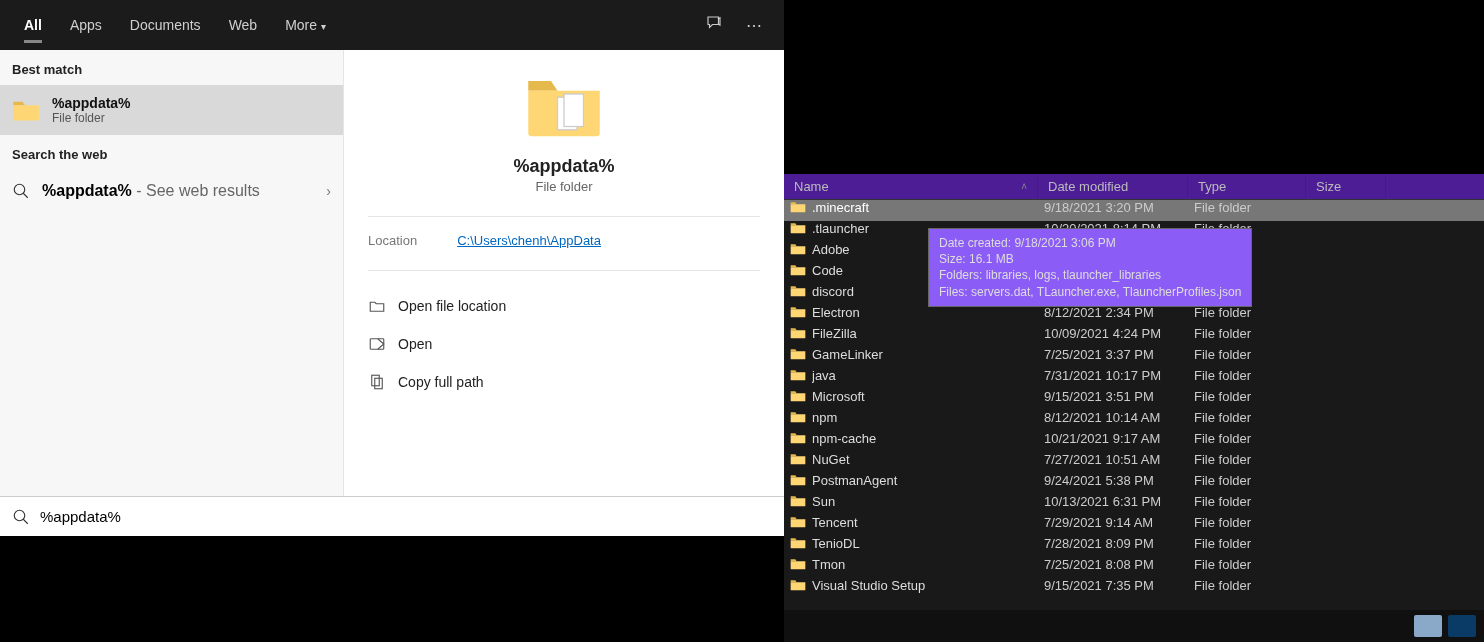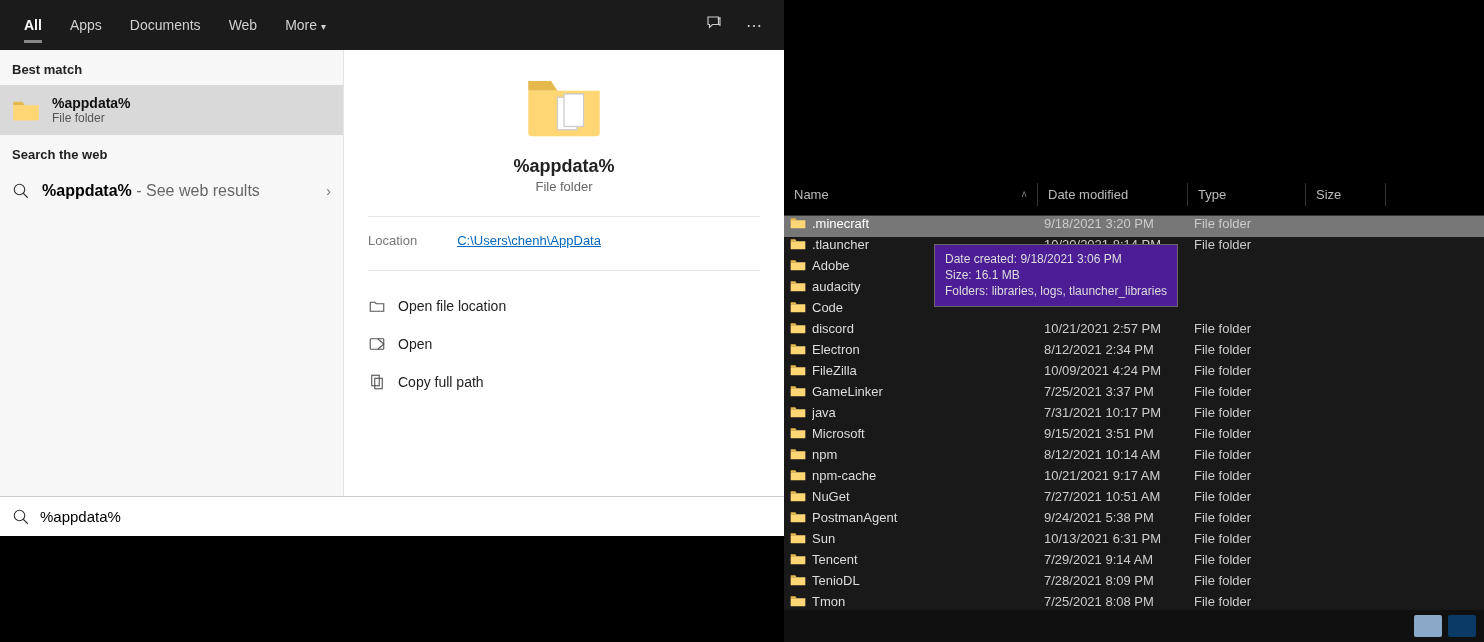--- a/index.html
+++ b/index.html
@@ -40,37 +40,37 @@
   .actions { padding: 16px 12px; }
   .action { display:flex; align-items:center; gap:12px; padding:10px 12px; font-size:14px; color:#222; cursor:pointer; border-radius:3px; }
   .aicon { width:18px; height:18px; color:#555; }
 
   .search-box { height: 40px; border-top:1px solid #ccc; background:#fff; display:flex; align-items:center; gap:10px; padding:0 12px; }
   .search-box input { border:none; outline:none; flex:1; font-size:15px; }
 
   
   .explorer { position:absolute; left:784px; top:0; right:0; bottom:32px; background:#191919; color:#ddd; display:flex; flex-direction:column; font-size:13px; }
   .ex-top { height:174px; background:#000; }
-  .ex-head { display:flex; align-items:center; height:42px; border-bottom:1px solid #333; background:#000000; }
+  .ex-head { display:flex; align-items:center; height:26px; border-bottom:1px solid #333; background:#4c1d95; }
   .ex-head .col { padding:4px 10px; border-right:1px solid #333; color:#bbb; display:flex; align-items:center; gap:6px; }
   .ex-head .sorta { font-size:10px; color:#888; margin-left:auto; }
   .col-name { width:254px; }
   .col-date { width:150px; }
   .col-type { width:118px; }
   .col-size { width:80px; }
   .ex-body { flex:1; overflow:hidden; position:relative; }
   .row { display:flex; height:21px; padding-left:6px; cursor:pointer; }
   .row.sel { background:#777; color:#fff; }
   .row .ficon { width:16px; height:14px; margin-right:6px; }
   .row .c-name { width:232px; white-space:nowrap; overflow:hidden; }
   .row .c-date { width:150px; color:#ccc; }
   .row .c-type { width:118px; color:#ccc; }
   .row .c-size { width:80px; }
 
-  .tooltip { position:absolute; left:150px; top:28px; background:#4c1d95; border:1px solid #666; padding:6px 10px; font-size:12px; color:#ddd; white-space:nowrap; z-index:5; }
+  .tooltip { position:absolute; left:144px; top:28px; background:#8b5cf6; border:1px solid #666; padding:6px 10px; font-size:12px; color:#ddd; white-space:nowrap; z-index:5; }
   .tooltip div { line-height:1.35; }
 
   
   .taskbar { position:absolute; left:784px; right:0; bottom:0; height:32px; background:#101010; display:flex; align-items:center; justify-content:flex-end; gap:6px; padding-right:8px; }
   .task-ic { width:28px; height:22px; background:#0a3a66; border-radius:2px; }
   .task-ic.light { background:#8aa9c9; }
 
   
   .fo-fill { fill:#ffd674; }
   .fo-tab { fill:#e6b94d; }
@@ -184,20 +184,21 @@
       </div>
     <div class="col col-date">Date modified</div>
     <div class="col col-type">Type</div>
     <div class="col col-size">Size</div>
   </div>
   <div class="ex-body" id="ex-body">
     <div class="tooltip">
       <div>Date created: 9/18/2021 3:06 PM</div>
       <div>Size: 16.1 MB</div>
       <div>Folders: libraries, logs, tlauncher_libraries</div>
+      <div>Files: servers.dat, TLauncher.exe, TlauncherProfiles.json</div>
     </div>
   <div class="row sel">
         <svg class="ficon" viewBox="0 0 48 40">
           <path class="fo-tab" d="M2 6h14l4 6H2z"></path>
           <path class="fo-fill" d="M2 12h44v22a2 2 0 0 1-2 2H4a2 2 0 0 1-2-2z"></path>
         </svg>
         <span class="c-name">.minecraft</span>
         <span class="c-date">9/18/2021 3:20 PM</span>
         <span class="c-type">File folder</span>
         <span class="c-size"></span>
@@ -211,30 +212,20 @@
         <span class="c-date">10/20/2021 8:14 PM</span>
         <span class="c-type">File folder</span>
         <span class="c-size"></span>
       </div>
       <div class="row">
         <svg class="ficon" viewBox="0 0 48 40">
           <path class="fo-tab" d="M2 6h14l4 6H2z"></path>
           <path class="fo-fill" d="M2 12h44v22a2 2 0 0 1-2 2H4a2 2 0 0 1-2-2z"></path>
         </svg>
         <span class="c-name">Adobe</span>
-        <span class="c-date"></span>
-        <span class="c-type"></span>
-        <span class="c-size"></span>
-      </div>
-      <div class="row">
-        <svg class="ficon" viewBox="0 0 48 40">
-          <path class="fo-tab" d="M2 6h14l4 6H2z"></path>
-          <path class="fo-fill" d="M2 12h44v22a2 2 0 0 1-2 2H4a2 2 0 0 1-2-2z"></path>
-        </svg>
-        <span class="c-name">audacity</span>
         <span class="c-date"></span>
         <span class="c-type"></span>
         <span class="c-size"></span>
       </div>
       <div class="row">
         <svg class="ficon" viewBox="0 0 48 40">
           <path class="fo-tab" d="M2 6h14l4 6H2z"></path>
           <path class="fo-fill" d="M2 12h44v22a2 2 0 0 1-2 2H4a2 2 0 0 1-2-2z"></path>
         </svg>
         <span class="c-name">Code</span>

